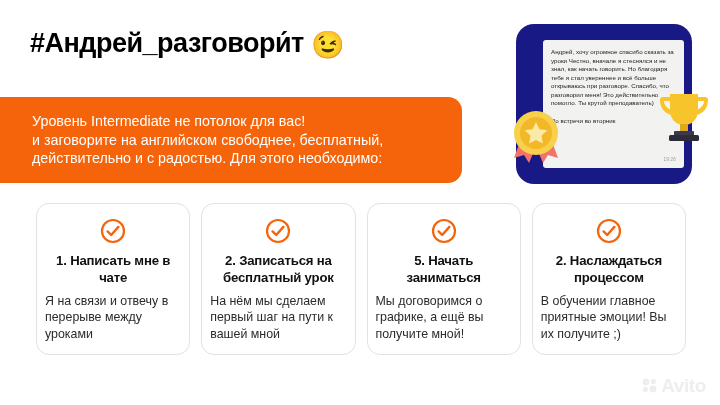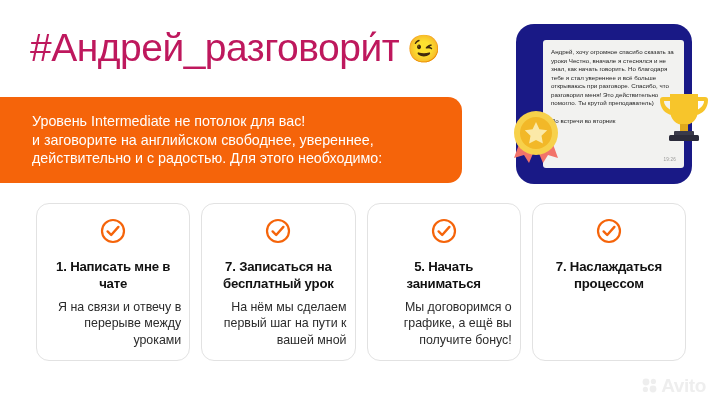--- a/index.html
+++ b/index.html
@@ -24,23 +24,23 @@
   
   .title-row {
     position: absolute;
     left: 30px;
     top: 28px;
     display: flex;
     align-items: center;
     gap: 8px;
   }
   .title-text {
-    font-size: 39px;
-    font-weight: normal;
-    color: #be185d;
+    font-size: 27px;
+    font-weight: bold;
+    color: #000000;
     letter-spacing: -0.5px;
     white-space: nowrap;
     line-height: 1;
   }
   .wink-emoji {
     font-size: 27px;
     line-height: 1;
     display: block;
     margin-top: 4px;
   }
@@ -154,27 +154,27 @@
     height: 26px;
     margin-bottom: 9px;
     flex: none;
   }
   .card-title {
     font-size: 13.2px;
     font-weight: bold;
     color: #111111;
     text-align: center;
     line-height: 16.5px;
-    margin: 6px 0 7px 0;
+    margin: 0 0 7px 0;
     letter-spacing: -0.2px;
   }
   .card-body {
     font-size: 12.4px;
     color: #2b2b2b;
-    text-align: right;
+    text-align: left;
     line-height: 16.4px;
     margin: 0;
   }
 
   
   .watermark {
     position: absolute;
     right: 14px;
     bottom: 10px;
     display: flex;
@@ -200,21 +200,21 @@
 
 <div class="page">
 
   <div class="title-row">
     <span class="title-text">#Андрей_разговори́т</span>
     <span class="wink-emoji">😉</span>
   </div>
 
   <div class="banner">
     <div class="banner-line">Уровень Intermediate не потолок для вас!</div>
-    <div class="banner-line">и заговорите на английском свободнее, увереннее,</div>
+    <div class="banner-line">и заговорите на английском свободнее, бесплатный,</div>
     <div class="banner-line">действительно и с радостью. Для этого необходимо:</div>
   </div>
 
   <div class="phone">
     <div class="chat-bubble">
       <p class="chat-text">Андрей, хочу огромное спасибо сказать за уроки Честно, вначале я стеснялся и не знал, как начать говорить. Но благодаря тебе я стал увереннее и всё больше открываюсь при разговоре. Спасибо, что разговорил меня! Это действительно помогло. Ты крутой преподаватель)</p>
       <p class="chat-sign">До встречи во вторник</p>
       <span class="chat-time">19:26</span>
     </div>
   </div>
@@ -245,39 +245,40 @@
       </svg>
       <p class="card-title">1. Написать мне в чате</p>
       <p class="card-body">Я на связи и отвечу в перерыве между уроками</p>
     </div>
 
     <div class="card">
       <svg class="check-icon" viewBox="0 0 26 26">
         <circle cx="13" cy="13" r="11" fill="none" stroke="#F5640A" stroke-width="2.2"></circle>
         <path d="M7.6 13.4 L11.2 17 L18.4 8.9" fill="none" stroke="#F5640A" stroke-width="2.4" stroke-linecap="round" stroke-linejoin="round"></path>
       </svg>
-      <p class="card-title">7. Записаться на бесплатный урок</p>
+      <p class="card-title">2. Записаться на бесплатный урок</p>
       <p class="card-body">На нём мы сделаем первый шаг на пути к вашей мной</p>
     </div>
 
     <div class="card">
       <svg class="check-icon" viewBox="0 0 26 26">
         <circle cx="13" cy="13" r="11" fill="none" stroke="#F5640A" stroke-width="2.2"></circle>
         <path d="M7.6 13.4 L11.2 17 L18.4 8.9" fill="none" stroke="#F5640A" stroke-width="2.4" stroke-linecap="round" stroke-linejoin="round"></path>
       </svg>
       <p class="card-title">5. Начать заниматься</p>
-      <p class="card-body">Мы договоримся о графике, а ещё вы получите бонус!</p>
-    </div>
-
-    <div class="card">
-      <svg class="check-icon" viewBox="0 0 26 26">
-        <circle cx="13" cy="13" r="11" fill="none" stroke="#F5640A" stroke-width="2.2"></circle>
-        <path d="M7.6 13.4 L11.2 17 L18.4 8.9" fill="none" stroke="#F5640A" stroke-width="2.4" stroke-linecap="round" stroke-linejoin="round"></path>
-      </svg>
-      <p class="card-title">7. Наслаждаться процессом</p>
+      <p class="card-body">Мы договоримся о графике, а ещё вы получите мной!</p>
+    </div>
+
+    <div class="card">
+      <svg class="check-icon" viewBox="0 0 26 26">
+        <circle cx="13" cy="13" r="11" fill="none" stroke="#F5640A" stroke-width="2.2"></circle>
+        <path d="M7.6 13.4 L11.2 17 L18.4 8.9" fill="none" stroke="#F5640A" stroke-width="2.4" stroke-linecap="round" stroke-linejoin="round"></path>
+      </svg>
+      <p class="card-title">2. Наслаждаться процессом</p>
+      <p class="card-body">В обучении главное приятные эмоции! Вы их получите ;)</p>
     </div>
 
   </div>
 
   <div class="watermark">
     <svg class="wm-dots" viewBox="0 0 15 15">
       <circle cx="4" cy="4" r="3.4" fill="#EDEDED"></circle>
       <circle cx="11.4" cy="3.4" r="2.6" fill="#EDEDED"></circle>
       <circle cx="3.4" cy="11.4" r="2.6" fill="#EDEDED"></circle>
       <circle cx="11" cy="11" r="3.4" fill="#EDEDED"></circle>

